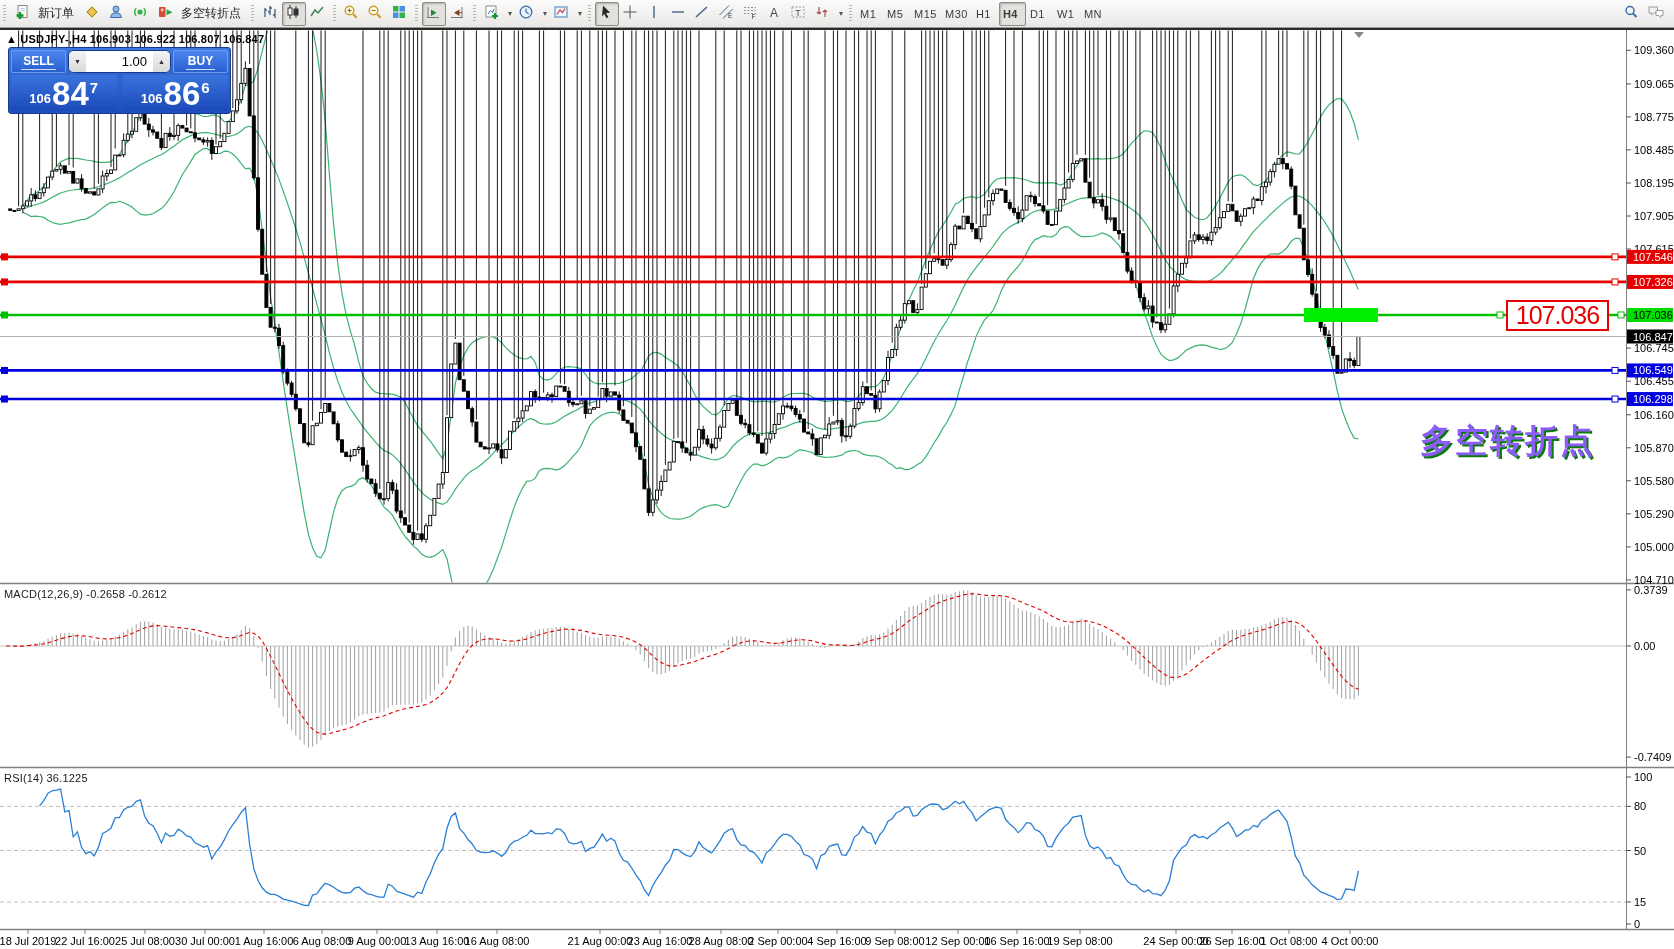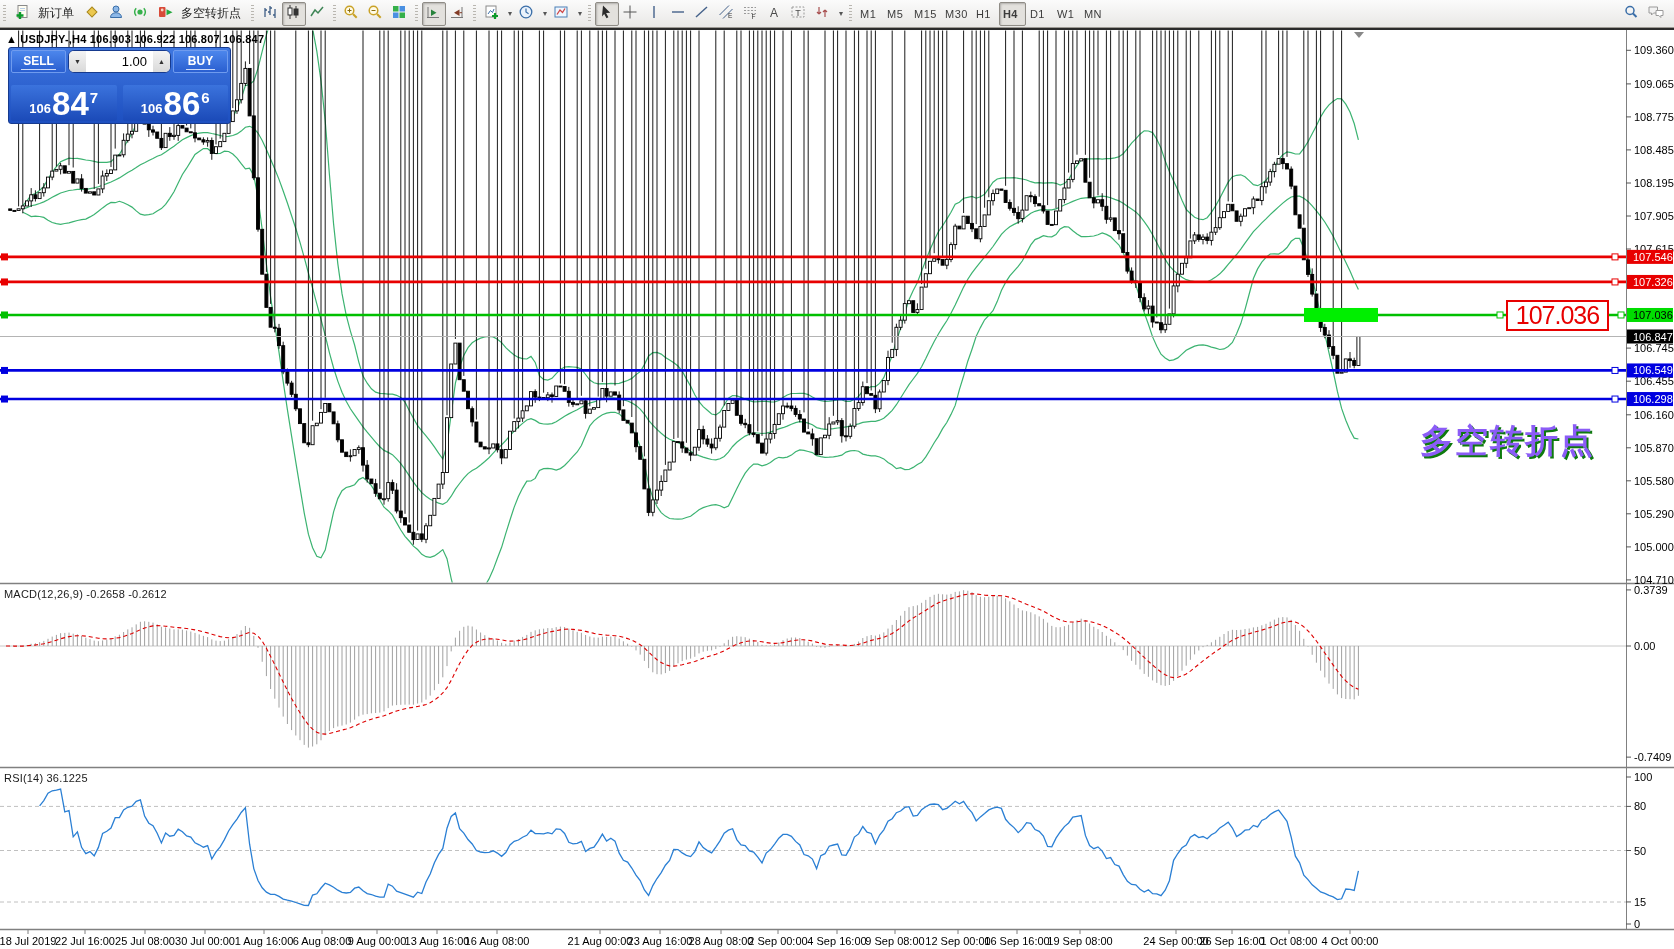--- a/index.html
+++ b/index.html
@@ -26,21 +26,21 @@
   .symbol-info{position:absolute;left:6px;top:33px;font-size:11px;font-weight:bold;color:#000;z-index:4;letter-spacing:.2px}
   .oc-panel{position:absolute;left:8px;top:47px;width:223px;z-index:4;background:linear-gradient(#3f77e0,#1d4fc0);
      border:1px solid #163a8e;border-radius:3px;padding:2px;box-sizing:border-box}
   .oc-row1{display:flex;gap:2px;height:23px}
   .oc-btn{flex:0 0 55px;background:linear-gradient(#4c86ec,#2a5fd0);border:1px solid #6f9bee;border-radius:2px;
      color:#fff;font-size:12px;font-weight:bold;display:flex;align-items:center;justify-content:center}
   .oc-btn span{border-bottom:1px solid #cfdcf8;padding:0 2px 1px}
   .oc-vol{flex:1;display:flex;border:1px solid #163a8e;border-radius:6px;overflow:hidden;background:#fff}
   .oc-step{width:17px;background:linear-gradient(#f4f4f4,#d9d9d9);border:0;font-size:7px;color:#333;display:flex;align-items:center;justify-content:center}
   .oc-vol-val{flex:1;display:flex;align-items:center;justify-content:flex-end;padding-right:6px;font-size:13px;color:#000;background:#fff}
-  .oc-row2{display:flex;gap:6px;margin-top:12px;height:36px}
+  .oc-row2{display:flex;gap:6px;margin-top:2px;height:36px}
   .oc-price{flex:1;background:linear-gradient(#3b73dd,#1b4ab8);border-radius:2px;color:#fff;
      display:flex;align-items:flex-end;justify-content:center;padding-bottom:1px}
   .oc-price .sm{font-size:13px;font-weight:bold;margin:0 1px 4px 0}
   .oc-price .big{font-size:33px;line-height:33px;font-weight:700}
   .oc-price .sup{font-size:15px;font-weight:bold;margin:0 0 14px 1px}
   .ind-label{position:absolute;font-size:11px;color:#1a1a1a;z-index:3;letter-spacing:.2px}
   .callout{position:absolute;left:1506px;top:300px;width:99px;height:27px;border:2px solid #e80000;background:#fff;
      color:#e80000;font-size:25px;line-height:26px;text-align:center;z-index:4;letter-spacing:-1px}
   .annotation{position:absolute;left:1420px;top:419px;font-size:33px;font-weight:bold;color:#8b5cf6;
      text-shadow:2px 2px 0 #0e7a0e;z-index:4;letter-spacing:2px}

